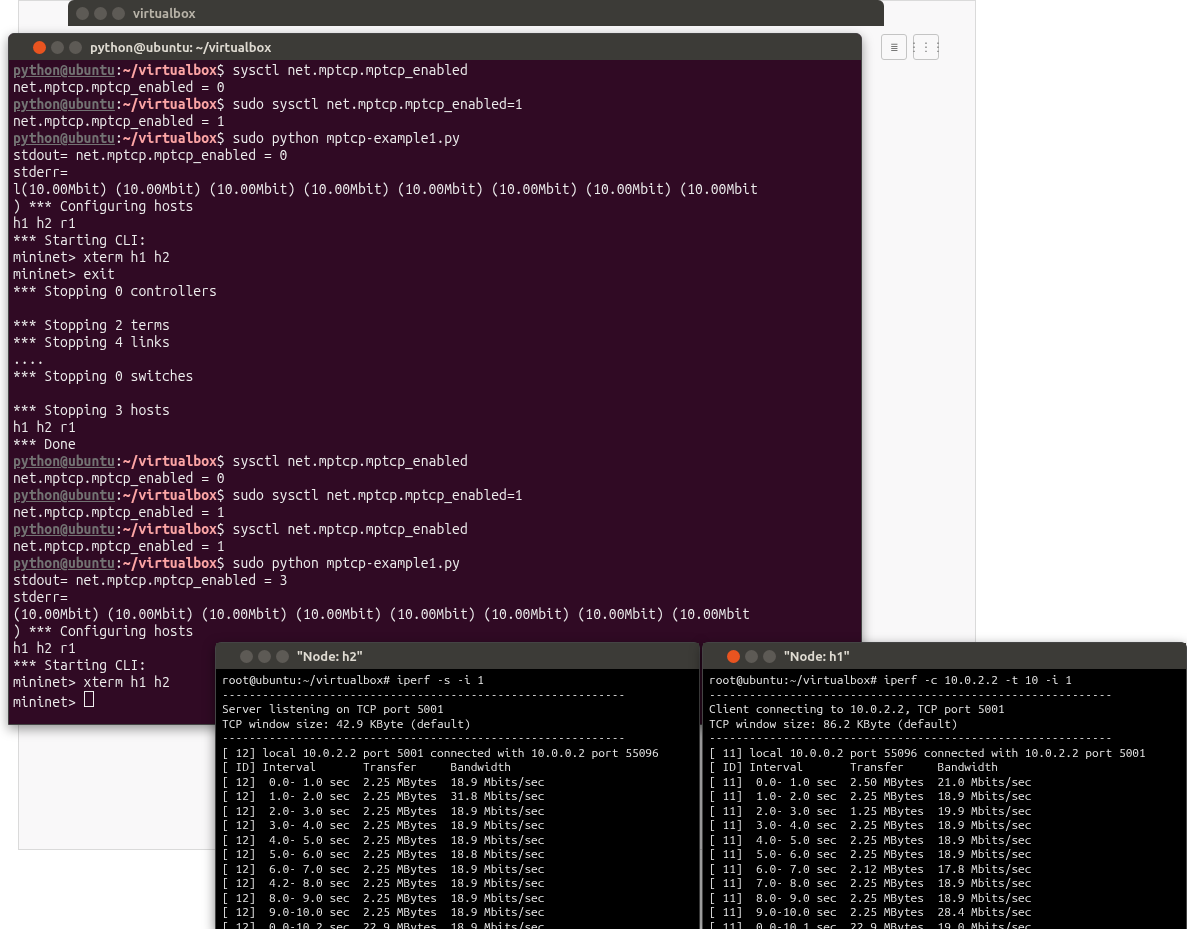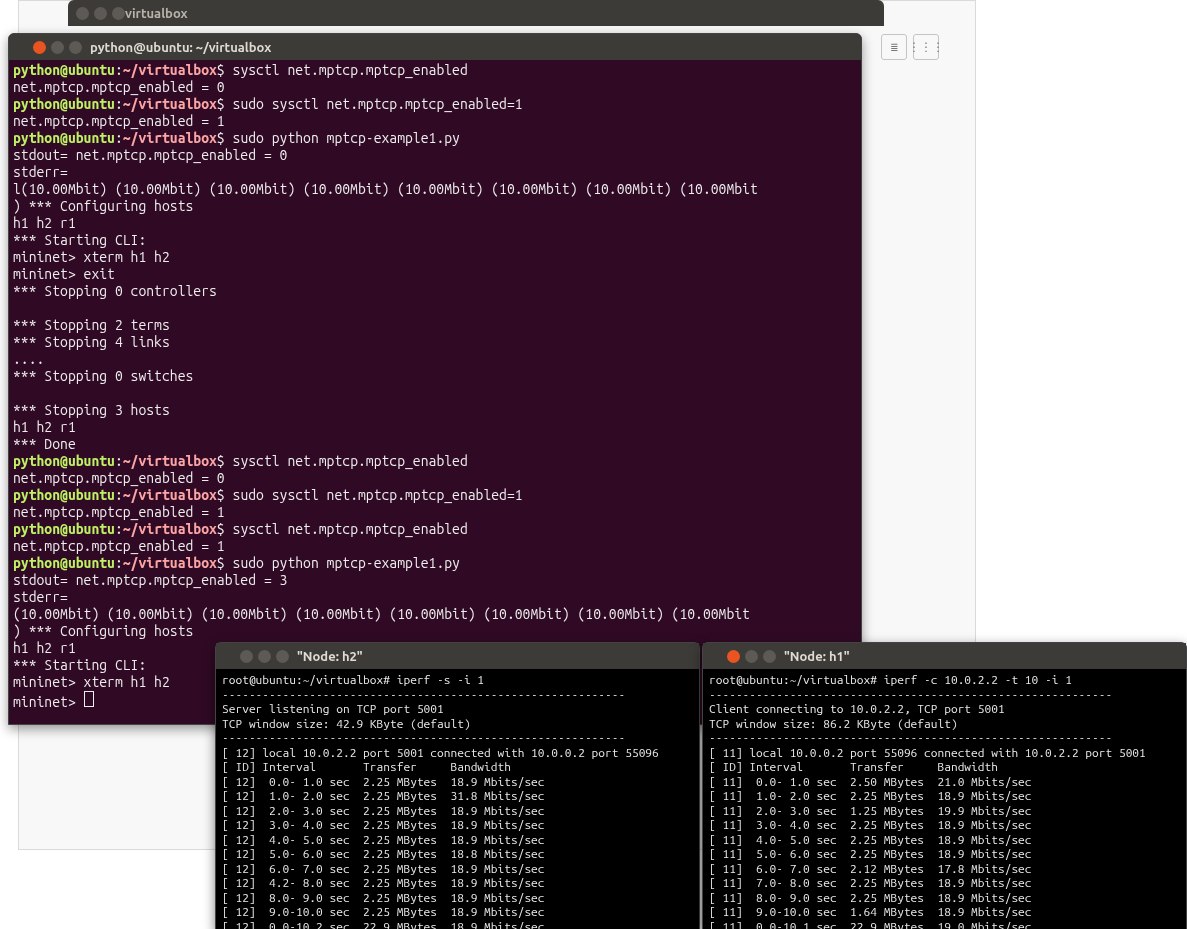--- a/index.html
+++ b/index.html
@@ -45,40 +45,40 @@
   .ctl{display:flex;gap:5px;}
   .ctl .c{width:13px;height:13px;border-radius:50%;background:#5d5a55;}
   .ctl .close{background:#e95420;}
   .tbody{
     padding:2px 4px 4px 4px;
     font-size:14px;
     line-height:17px;
     white-space:pre;
     font-family:"Ubuntu Mono","DejaVu Sans Mono",monospace;
   }
-  .prompt-user{color:#bef264;font-weight:bold;}
+  .prompt-user{color:#737373;font-weight:bold;text-decoration:underline;}
   .prompt-path{color:#fca5a5;font-weight:bold;}
   .white{color:#eee;}
   .cursor{display:inline-block;width:8px;height:14px;border:1px solid #eee;}
   
   .xterm{
     position:absolute;
     background:#000;
     color:#eaeaea;
     border:1px solid #444;
     font-size:12px;line-height:14.5px;
     border-radius:6px 6px 0 0;
     box-shadow:0 4px 12px rgba(0,0,0,.5);
   }
   .xterm .tbody{font-size:12px;line-height:14.5px;padding:4px 6px;}
   .behind-title{
     position:absolute;
     height:26px;
     background:linear-gradient(#3c3b37,#3c3b37);
-    display:flex;align-items:center;padding:0 8px;
+    display:flex;align-items:center;padding:0 8px;gap:8px;
     font-family:Ubuntu,Arial,sans-serif;font-size:13px;color:#b8b3a8;font-weight:bold;
     border-radius:6px 6px 0 0;
   }
 </style>
 </head>
 <body>
 
 <div class="bg-panel"></div>
 
 <div class="behind-title" style="left:68px;top:0;width:800px;">
@@ -196,17 +196,17 @@
 <span>[ ID] Interval       Transfer     Bandwidth</span>
 <span>[ 11]  0.0- 1.0 sec  2.50 MBytes  21.0 Mbits/sec</span>
 <span>[ 11]  1.0- 2.0 sec  2.25 MBytes  18.9 Mbits/sec</span>
 <span>[ 11]  2.0- 3.0 sec  1.25 MBytes  19.9 Mbits/sec</span>
 <span>[ 11]  3.0- 4.0 sec  2.25 MBytes  18.9 Mbits/sec</span>
 <span>[ 11]  4.0- 5.0 sec  2.25 MBytes  18.9 Mbits/sec</span>
 <span>[ 11]  5.0- 6.0 sec  2.25 MBytes  18.9 Mbits/sec</span>
 <span>[ 11]  6.0- 7.0 sec  2.12 MBytes  17.8 Mbits/sec</span>
 <span>[ 11]  7.0- 8.0 sec  2.25 MBytes  18.9 Mbits/sec</span>
 <span>[ 11]  8.0- 9.0 sec  2.25 MBytes  18.9 Mbits/sec</span>
-<span>[ 11]  9.0-10.0 sec  1.64 MBytes  18.9 Mbits/sec</span>
+<span>[ 11]  9.0-10.0 sec  2.25 MBytes  28.4 Mbits/sec</span>
 <span>[ 11]  0.0-10.1 sec  22.9 MBytes  19.0 Mbits/sec</span>
 
 </div>
 </div>
 
 </body></html>

